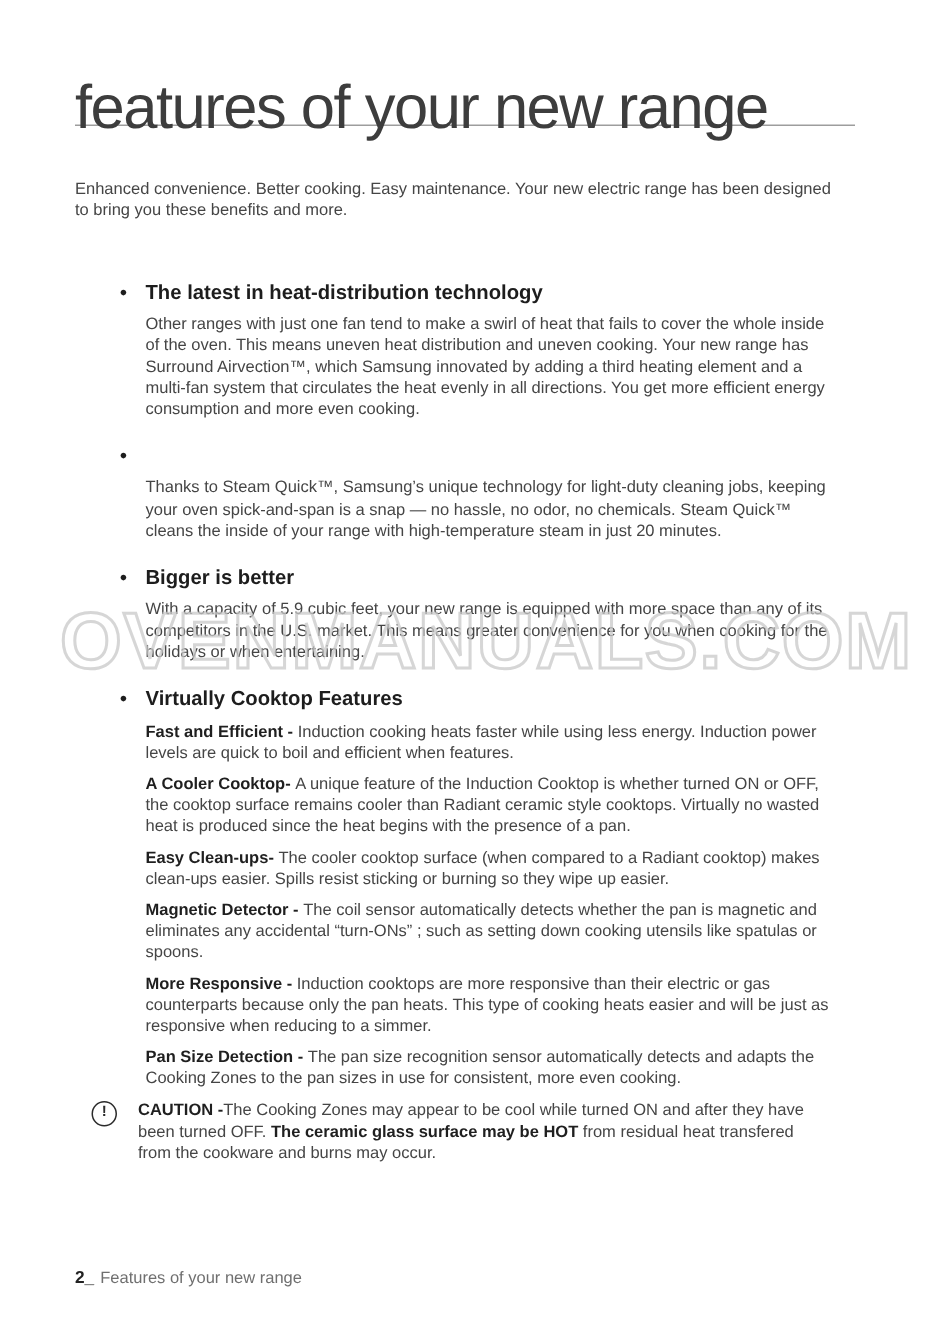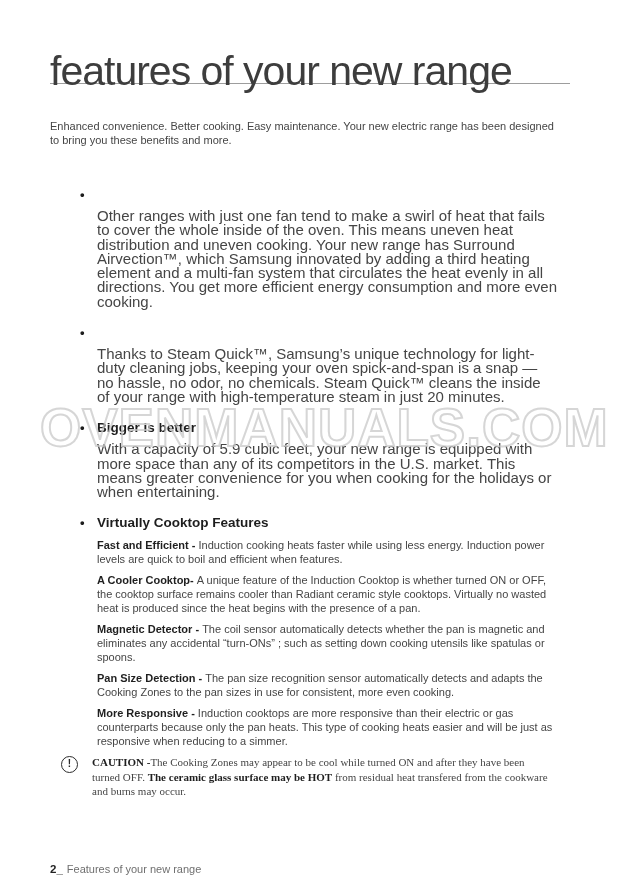--- a/index.html
+++ b/index.html
@@ -44,21 +44,21 @@
     font-size:13.5px;font-weight:bold;color:#1d1d1d;
     line-height:16px;
   }
   .bullet{
     width:17px;flex:0 0 17px;
     font-size:13px;color:#1d1d1d;
   }
   .sec-body{
     margin:6px 0 0 17px;
     width:460px;
-    font-size:15px;line-height:14.3px;color:#454545;
+    font-size:11px;line-height:14.3px;color:#454545;
   }
   .features{margin:7px 0 0 17px;}
   .feature{
     width:457px;
     font-size:11px;line-height:14px;color:#454545;
     margin:0 0 7px 0;
   }
   .feature b{color:#1f1f1f;text-align:center;}
   
   .caution{
@@ -92,21 +92,21 @@
     white-space:nowrap;
     color:transparent;
     -webkit-text-stroke:2px rgba(200,200,200,0.75);
     text-stroke:2px rgba(200,200,200,0.75);
     pointer-events:none;
     z-index:5;
   }
   
   .footer{
     position:absolute;
-    left:50px;bottom:6px;
+    left:50px;bottom:23px;
     font-size:11px;
     display:flex;align-items:flex-end;
   }
   .footer .pnum{font-weight:bold;color:#222222;margin-right:4px;font-size:11.5px;}
   .footer .ftext{color:#6f6f6f;}
 </style>
 </head>
 <body>
 
 <div class="page">
@@ -117,20 +117,21 @@
     <h1>features of your new range</h1>
   </div>
 
   <p class="intro">Enhanced convenience. Better cooking. Easy maintenance. Your new electric range has been designed to bring you these benefits and more.</p>
 
   <div class="sections">
 
     <div class="section">
       <div class="sec-head">
         <span class="bullet">•</span>
+        <span>The latest in heat-distribution technology</span>
       </div>
       <p class="sec-body">Other ranges with just one fan tend to make a swirl of heat that fails to cover the whole inside of the oven. This means uneven heat distribution and uneven cooking. Your new range has Surround Airvection™, which Samsung innovated by adding a third heating element and a multi-fan system that circulates the heat evenly in all directions. You get more efficient energy consumption and more even cooking.</p>
     </div>
 
     <div class="section">
       <div class="sec-head">
         <span class="bullet">•</span>
       </div>
       <p class="sec-body">Thanks to Steam Quick™, Samsung’s unique technology for light-duty cleaning jobs, keeping your oven spick-and-span is a snap — no hassle, no odor, no chemicals. Steam Quick™ cleans the inside of your range with high-temperature steam in just 20 minutes.</p>
     </div>
@@ -145,28 +146,29 @@
 
     <div class="section">
       <div class="sec-head">
         <span class="bullet">•</span>
         <span>Virtually Cooktop Features</span>
       </div>
 
       <div class="features">
         <p class="feature"><b>Fast and Efficient - </b><span>Induction cooking heats faster while using less energy. Induction power levels are quick to boil and efficient when features.</span></p>
         <p class="feature"><b>A Cooler Cooktop- </b><span>A unique feature of the Induction Cooktop is whether turned ON or OFF, the cooktop surface remains cooler than Radiant ceramic style cooktops. Virtually no wasted heat is produced since the heat begins with the presence of a pan.</span></p>
+        <p class="feature"><b>Easy Clean-ups- </b><span>The cooler cooktop surface (when compared to a Radiant cooktop) makes clean-ups easier. Spills resist sticking or burning so they wipe up easier.</span></p>
         <p class="feature"><b>Magnetic Detector - </b><span>The coil sensor automatically detects whether the pan is magnetic and eliminates any accidental “turn-ONs” ; such as setting down cooking utensils like spatulas or spoons.</span></p>
+        <p class="feature"><b>More Responsive - </b><span>Induction cooktops are more responsive than their electric or gas counterparts because only the pan heats. This type of cooking heats easier and will be just as responsive when reducing to a simmer.</span></p>
         <p class="feature"><b>Pan Size Detection - </b><span>The pan size recognition sensor automatically detects and adapts the Cooking Zones to the pan sizes in use for consistent, more even cooking.</span></p>
-        <p class="feature"><b>More Responsive - </b><span>Induction cooktops are more responsive than their electric or gas counterparts because only the pan heats. This type of cooking heats easier and will be just as responsive when reducing to a simmer.</span></p>
       </div>
 
       <div class="caution">
         <div class="caution-icon">!</div>
-        <p class="caution-text" style="margin:0 0 0 14px;font-family:Liberation Serif, serif;"><b>CAUTION -</b><span>The Cooking Zones may appear to be cool while turned ON and after they have been turned OFF. </span><b>The ceramic glass surface may be HOT</b><span> from residual heat transfered from the cookware and burns may occur.</span></p>
+        <p class="caution-text" style="margin:0 0 0 14px;"><b>CAUTION -</b><span>The Cooking Zones may appear to be cool while turned ON and after they have been turned OFF. </span><b>The ceramic glass surface may be HOT</b><span> from residual heat transfered from the cookware and burns may occur.</span></p>
       </div>
     </div>
 
   </div>
 
   <div class="footer">
     <span class="pnum">2_</span>
     <span class="ftext">Features of your new range</span>
   </div>
 

